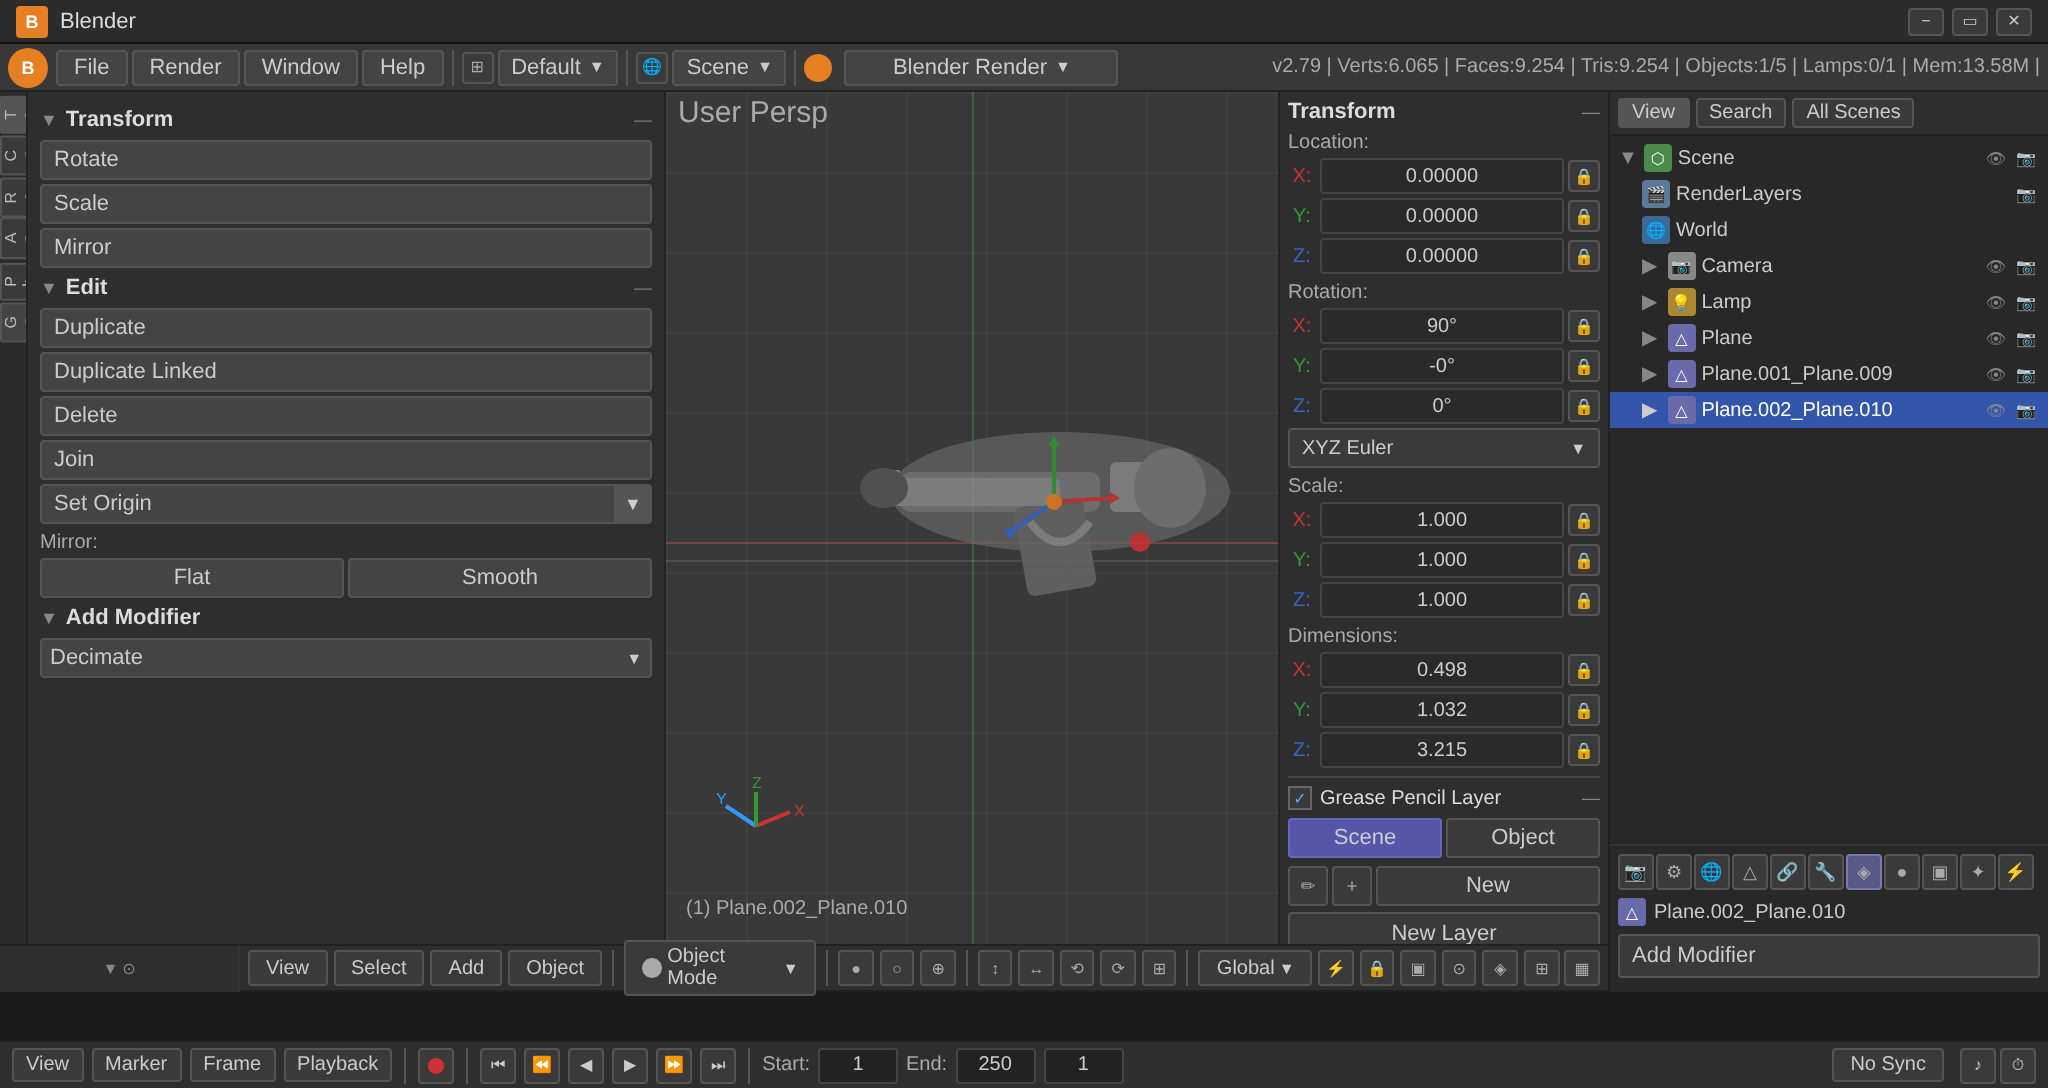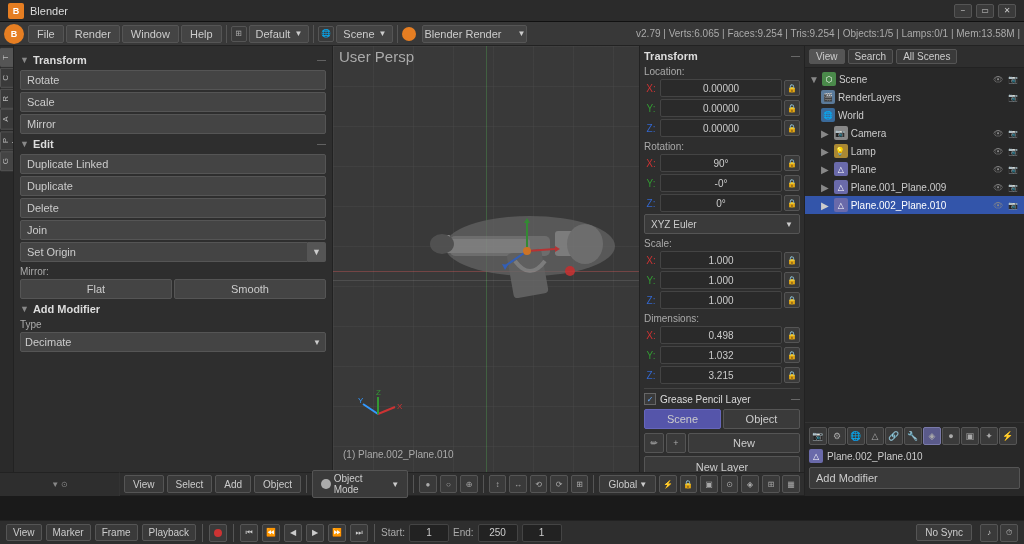--- a/index.html
+++ b/index.html
@@ -68,28 +68,28 @@
       padding: 2px 6px;
       background: #444;
       border: 1px solid #555;
       border-radius: 2px;
       color: #ccc;
       font-size: 11px;
       height: 18px;
       display: flex; align-items: center; gap: 4px;
     }
     .render-selector {
-      padding: 2px 1px;
+      padding: 2px 23px;
       background: #444;
       border: 1px solid #555;
       border-radius: 2px;
       color: #ccc;
       font-size: 11px;
       height: 18px;
-      display: flex; align-items: center; gap: 16px;
+      display: flex; align-items: center; gap: 4px;
       margin-left: 4px;
     }
     .version-info {
       margin-left: auto;
       color: #aaa;
       font-size: 10px;
     }
     .left-tab {
       width: 14px;
       writing-mode: vertical-rl;
@@ -411,40 +411,39 @@
     </div>
     <div class="panel-btn">Rotate</div>
     <div class="panel-btn">Scale</div>
     <div class="panel-btn">Mirror</div>
 
     <div class="panel-section-header">
       <span class="arrow">▼</span>
       <span>Edit</span>
       <span style="margin-left:auto;color:#666;font-size:9px;">—</span>
     </div>
+    <div class="panel-btn">Duplicate</div>
     <div class="panel-btn">Duplicate Linked</div>
-    <div class="panel-btn">Duplicate</div>
     <div class="panel-btn">Delete</div>
     <div class="panel-btn">Join</div>
     <div class="panel-btn-with-arrow">
       <div class="main">Set Origin</div>
       <div class="arrow-btn">▼</div>
     </div>
 
     <div class="label-small">Mirror:</div>
     <div class="panel-btn-row">
       <div class="panel-btn-half">Flat</div>
       <div class="panel-btn-half">Smooth</div>
     </div>
 
     <div class="panel-section-header">
       <span class="arrow">▼</span>
       <span>Add Modifier</span>
     </div>
-    <div class="label-small">Type</div>
     <div class="type-dropdown">
       <span>Decimate</span>
       <span style="font-size:8px;">▼</span>
     </div>
   </div>
 
   <div class="viewport">
     <div class="viewport-grid"></div>
     <div class="viewport-header">
       <span>User Persp</span>

